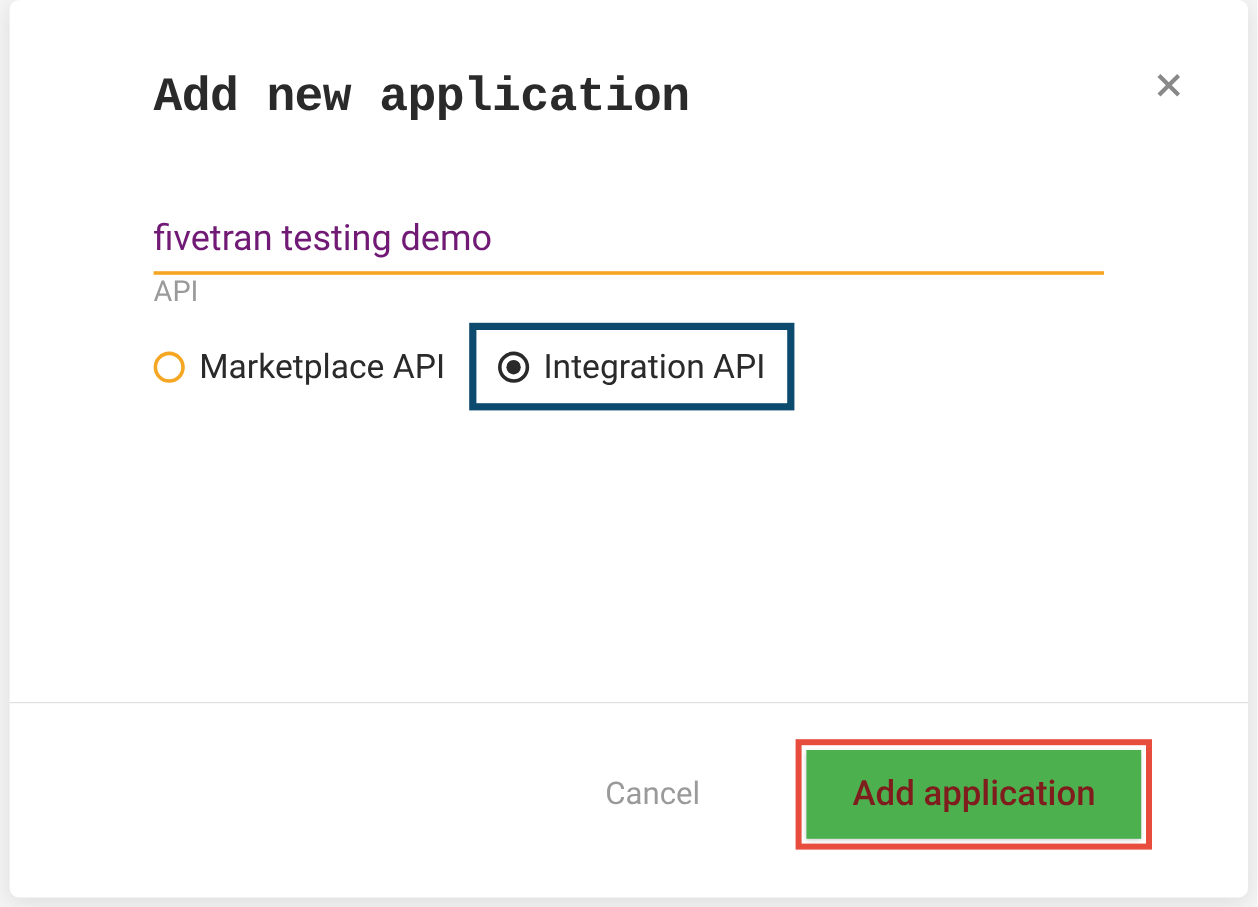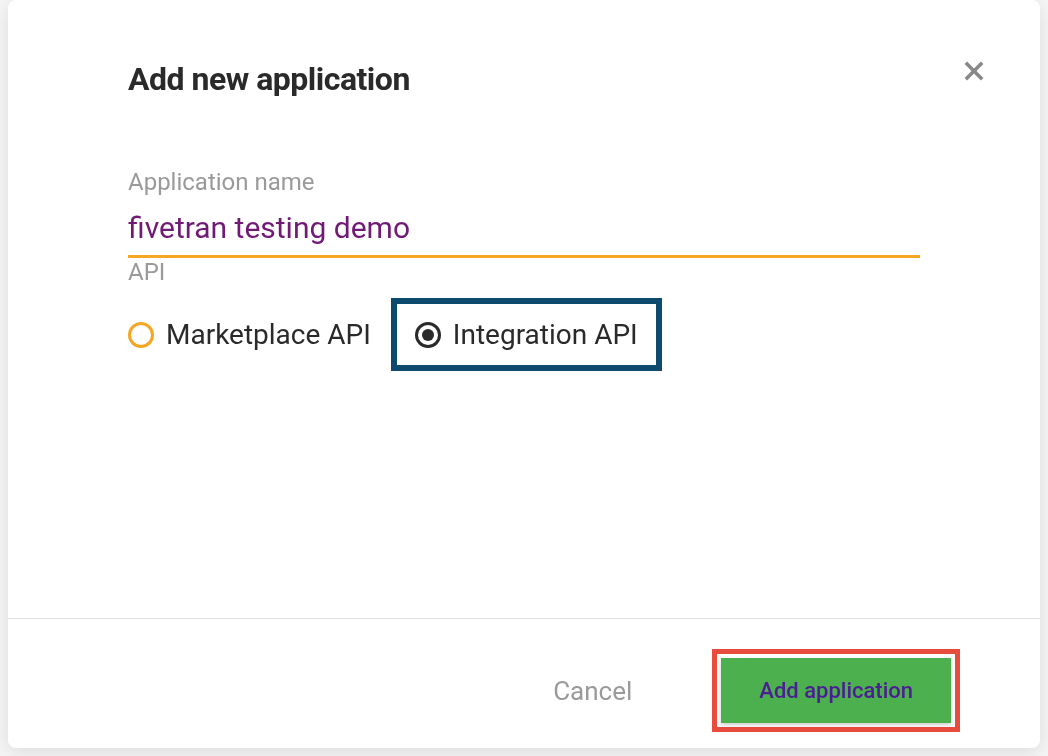--- a/index.html
+++ b/index.html
@@ -42,25 +42,26 @@
       align-items: center;
       justify-content: center;
     }
     .close-btn svg {
       width: 28px;
       height: 28px;
       stroke: #888;
       stroke-width: 3;
     }
     .modal-title {
-      font-size: 32px;
+      font-size: 40px;
       font-weight: 700;
       color: #2a2a2a;
       margin-bottom: 70px;
       letter-spacing: -0.5px;
+      font-family: Liberation Mono, monospace;
     }
     .field-label {
       font-size: 24px;
       color: #9a9a9a;
       margin-bottom: 8px;
       font-weight: 400;
     }
     .text-input {
       width: 100%;
       border: none;
@@ -113,43 +114,43 @@
     }
     .highlight-box {
       border: 6px solid #0c4a6e;
       padding: 14px 18px;
       display: flex;
       align-items: center;
       gap: 12px;
     }
     .modal-footer {
       border-top: 1px solid #e0e0e0;
-      padding: 30px 80px 16px 40px;
+      padding: 30px 80px 40px 40px;
       display: flex;
       justify-content: flex-end;
       align-items: center;
       gap: 60px;
     }
     .cancel-btn {
       font-size: 26px;
       color: #9a9a9a;
       background: none;
       border: none;
       cursor: pointer;
       font-family: inherit;
       padding: 10px 20px;
     }
     .add-btn-wrapper {
       border: 5px solid #e74c3c;
       padding: 4px;
     }
     .add-btn {
       background: #4cb04f;
-      color: #4c1d95;
-      font-size: 22px;
+      color: #7f1d1d;
+      font-size: 29px;
       font-weight: 500;
       border: none;
       padding: 20px 38px;
       cursor: pointer;
       font-family: inherit;
       box-shadow: 0 2px 4px rgba(0,0,0,0.2);
     }
   </style>
 </head>
 <body>
@@ -159,21 +160,20 @@
     <div class="close-btn">
       <svg viewBox="0 0 24 24" fill="none">
         <line x1="5" y1="5" x2="19" y2="19"></line>
         <line x1="19" y1="5" x2="5" y2="19"></line>
       </svg>
     </div>
 
     <h1 class="modal-title">Add new application</h1>
 
     <div>
-      <div class="field-label">Application name</div>
       <input type="text" class="text-input" value="fivetran testing demo" style="">
     </div>
 
     <div class="api-section">
       <div class="field-label">API</div>
       <div class="radio-group">
         <div class="radio-option">
           <div class="radio-circle"></div>
           <span class="radio-label">Marketplace API</span>
         </div>

